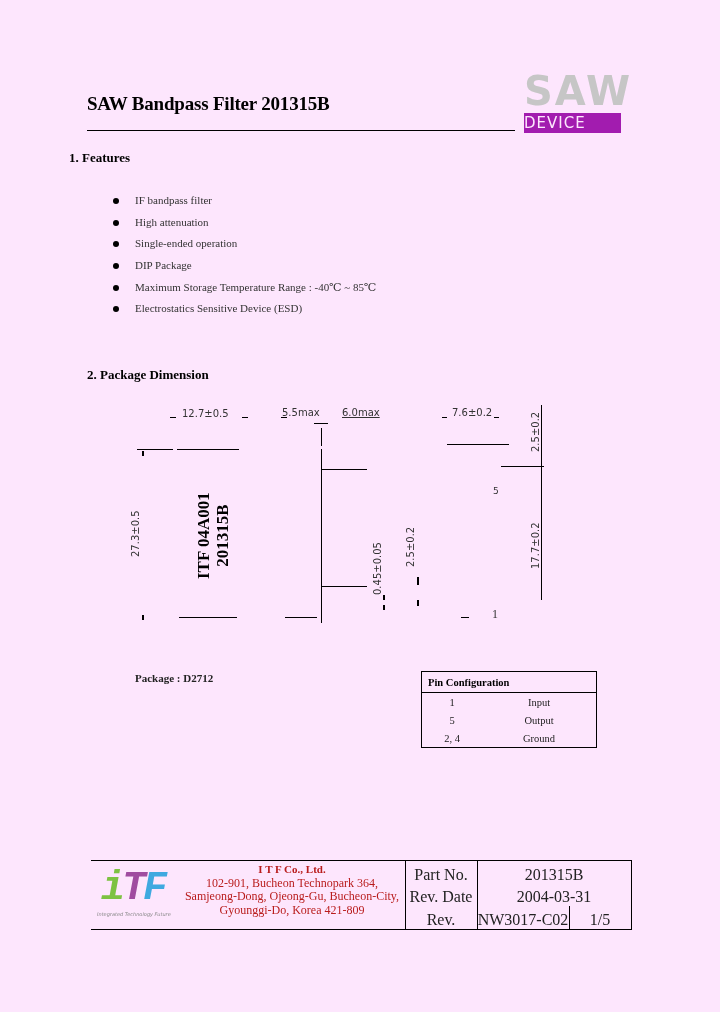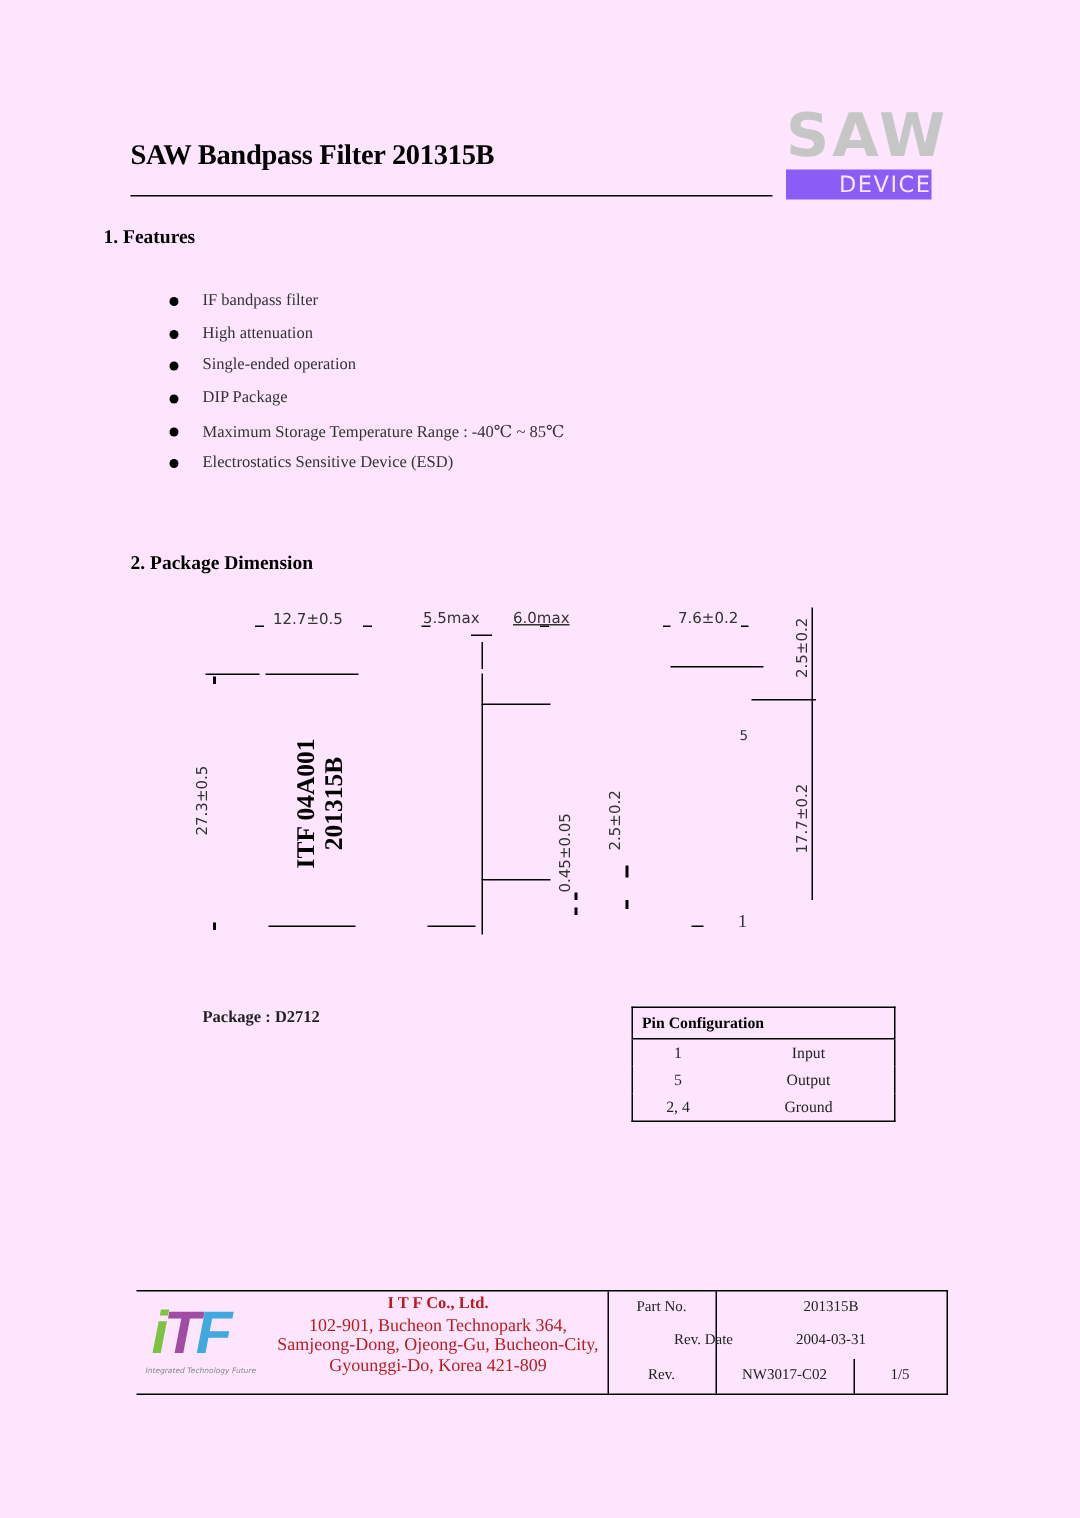--- a/index.html
+++ b/index.html
@@ -7,50 +7,50 @@
     width:720px; height:1012px; position:relative; overflow:hidden;
     background:#fde6fd; color:#000;
     font-family:"Liberation Serif", "DejaVu Serif", serif;
   }
   .abs { position:absolute; }
   .title { left:87px; top:93px; font-size:19px; font-weight:bold; letter-spacing:-0.2px; }
   .title-rule { left:87px; top:130px; width:428px; height:1px; background:#000; }
   .logo { left:524px; top:75px; width:98px; height:60px; }
   .logo-saw { position:absolute; left:0; top:-6px; width:98px; text-align:center;
     font-family:"DejaVu Sans", sans-serif; font-weight:bold; font-size:40px; color:#c6c6c6; letter-spacing:2px; line-height:44px; }
-  .logo-device { position:absolute; left:0; top:38px; width:97px; height:20px; background:#8b5cf6;
-    color:#fde6fd; font-family:"DejaVu Sans", sans-serif; font-size:15px; text-align:right; line-height:20px; letter-spacing:1px; }
+  .logo-device { position:absolute; left:0; top:38px; width:97px; height:20px; background:#a21caf;
+    color:#fde6fd; font-family:"DejaVu Sans", sans-serif; font-size:15px; text-align:left; line-height:20px; letter-spacing:1px; }
   .h2 { font-size:13px; font-weight:bold; }
   .feat { left:100px; top:194px; }
   .feat-item { position:relative; height:21.7px; font-size:11px; color:#333; }
   .bullet { position:absolute; left:13px; top:4px; width:6px; height:6px; border-radius:50%; background:#000; }
   .feat-text { position:absolute; left:35px; top:0; white-space:nowrap; }
   .drawing { left:80px; top:395px; width:480px; height:240px; }
   .dim { font-family:"DejaVu Sans", sans-serif; font-size:10px; color:#333; position:absolute; white-space:nowrap; }
   .vert { transform:rotate(-90deg); transform-origin:left top; }
   .marking { position:absolute; font-weight:bold; font-size:17px; line-height:19px; transform:rotate(-90deg); transform-origin:left top; white-space:nowrap; text-align:center; }
   .line { position:absolute; background:#000; }
   .pkg-info { left:135px; top:672px; font-size:11px; color:#222; }
   .pkg-title { font-weight:bold; font-size:11px; }
   .pkg-lines { margin-top:25px; line-height:12.5px; }
   .pin-table { left:421px; top:671px; width:176px; border:1px solid #000; border-collapse:collapse; font-size:10.5px; color:#222; }
   .pin-table th { text-align:left; font-weight:bold; border-bottom:1px solid #000; padding:2px 6px; height:16px; color:#000; }
   .pin-table td { text-align:center; height:18px; padding:0; }
   .pin-table td.pin { width:60px; }
   .footer { left:91px; top:860px; width:540px; height:68px; border-top:1px solid #000; border-bottom:1px solid #000; border-right:1px solid #000; }
   .footer-logo { position:absolute; left:4px; top:6px; width:80px; height:55px; }
-  .itf { position:absolute; left:6px; top:0; font-family:Liberation Sans, sans-serif; font-weight:bold; font-size:40px; letter-spacing:-3px; line-height:44px; font-style:italic; }
+  .itf { position:absolute; left:6px; top:0; font-family:Liberation Mono, monospace; font-weight:bold; font-size:40px; letter-spacing:-3px; line-height:44px; font-style:italic; }
   .itf .i { color:#7dc242; }
   .itf .t { color:#a04ca0; }
   .itf .f { color:#3fa9e0; }
   .itf-tag { position:absolute; left:2px; top:44px; font-size:5px; color:#888; font-style:italic; white-space:nowrap; font-family:"DejaVu Sans", sans-serif; }
   .company { position:absolute; left:90px; top:2px; width:222px; text-align:center; font-size:12px; line-height:13.5px; color:#b91c1c; }
   .company .name { font-weight:bold; font-size:11px; }
   .fcol-div { position:absolute; top:0; bottom:0; width:1px; background:#000; }
-  .fcell { position:absolute; font-size:10px; color:#222; text-align:center; }
+  .fcell { position:absolute; font-size:16px; color:#222; text-align:center; }
 </style>
 </head>
 <body>
 
 <div class="abs title">SAW Bandpass Filter 201315B</div>
 <div class="abs title-rule"></div>
 <div class="abs logo">
   <div class="logo-saw">SAW</div>
   <div class="logo-device">DEVICE</div>
 </div>
@@ -168,19 +168,19 @@
   <div class="company">
     <div class="name">I T F   Co., Ltd.</div>
     <div>102-901, Bucheon Technopark 364,</div>
     <div>Samjeong-Dong, Ojeong-Gu, Bucheon-City,</div>
     <div>Gyounggi-Do, Korea 421-809</div>
   </div>
   <div class="fcol-div" style="left:314px;"></div>
   <div class="fcol-div" style="left:386px;"></div>
   <div class="fcol-div" style="left:478px; top:45px;"></div>
   <div class="fcell" style="left:314px; top:5px; width:72px;">Part No.</div>
-  <div class="fcell" style="left:314px; top:27px; width:72px;padding-left:28px;">Rev. Date</div>
+  <div class="fcell" style="left:314px; top:27px; width:72px;">Rev. Date</div>
   <div class="fcell" style="left:314px; top:50px; width:72px;">Rev.</div>
   <div class="fcell" style="left:386px; top:5px; width:154px;">201315B</div>
   <div class="fcell" style="left:386px; top:27px; width:154px;">2004-03-31</div>
   <div class="fcell" style="left:386px; top:50px; width:92px;">NW3017-C02</div>
   <div class="fcell" style="left:478px; top:50px; width:62px;">1/5</div>
 </div>
 
 </body></html>

